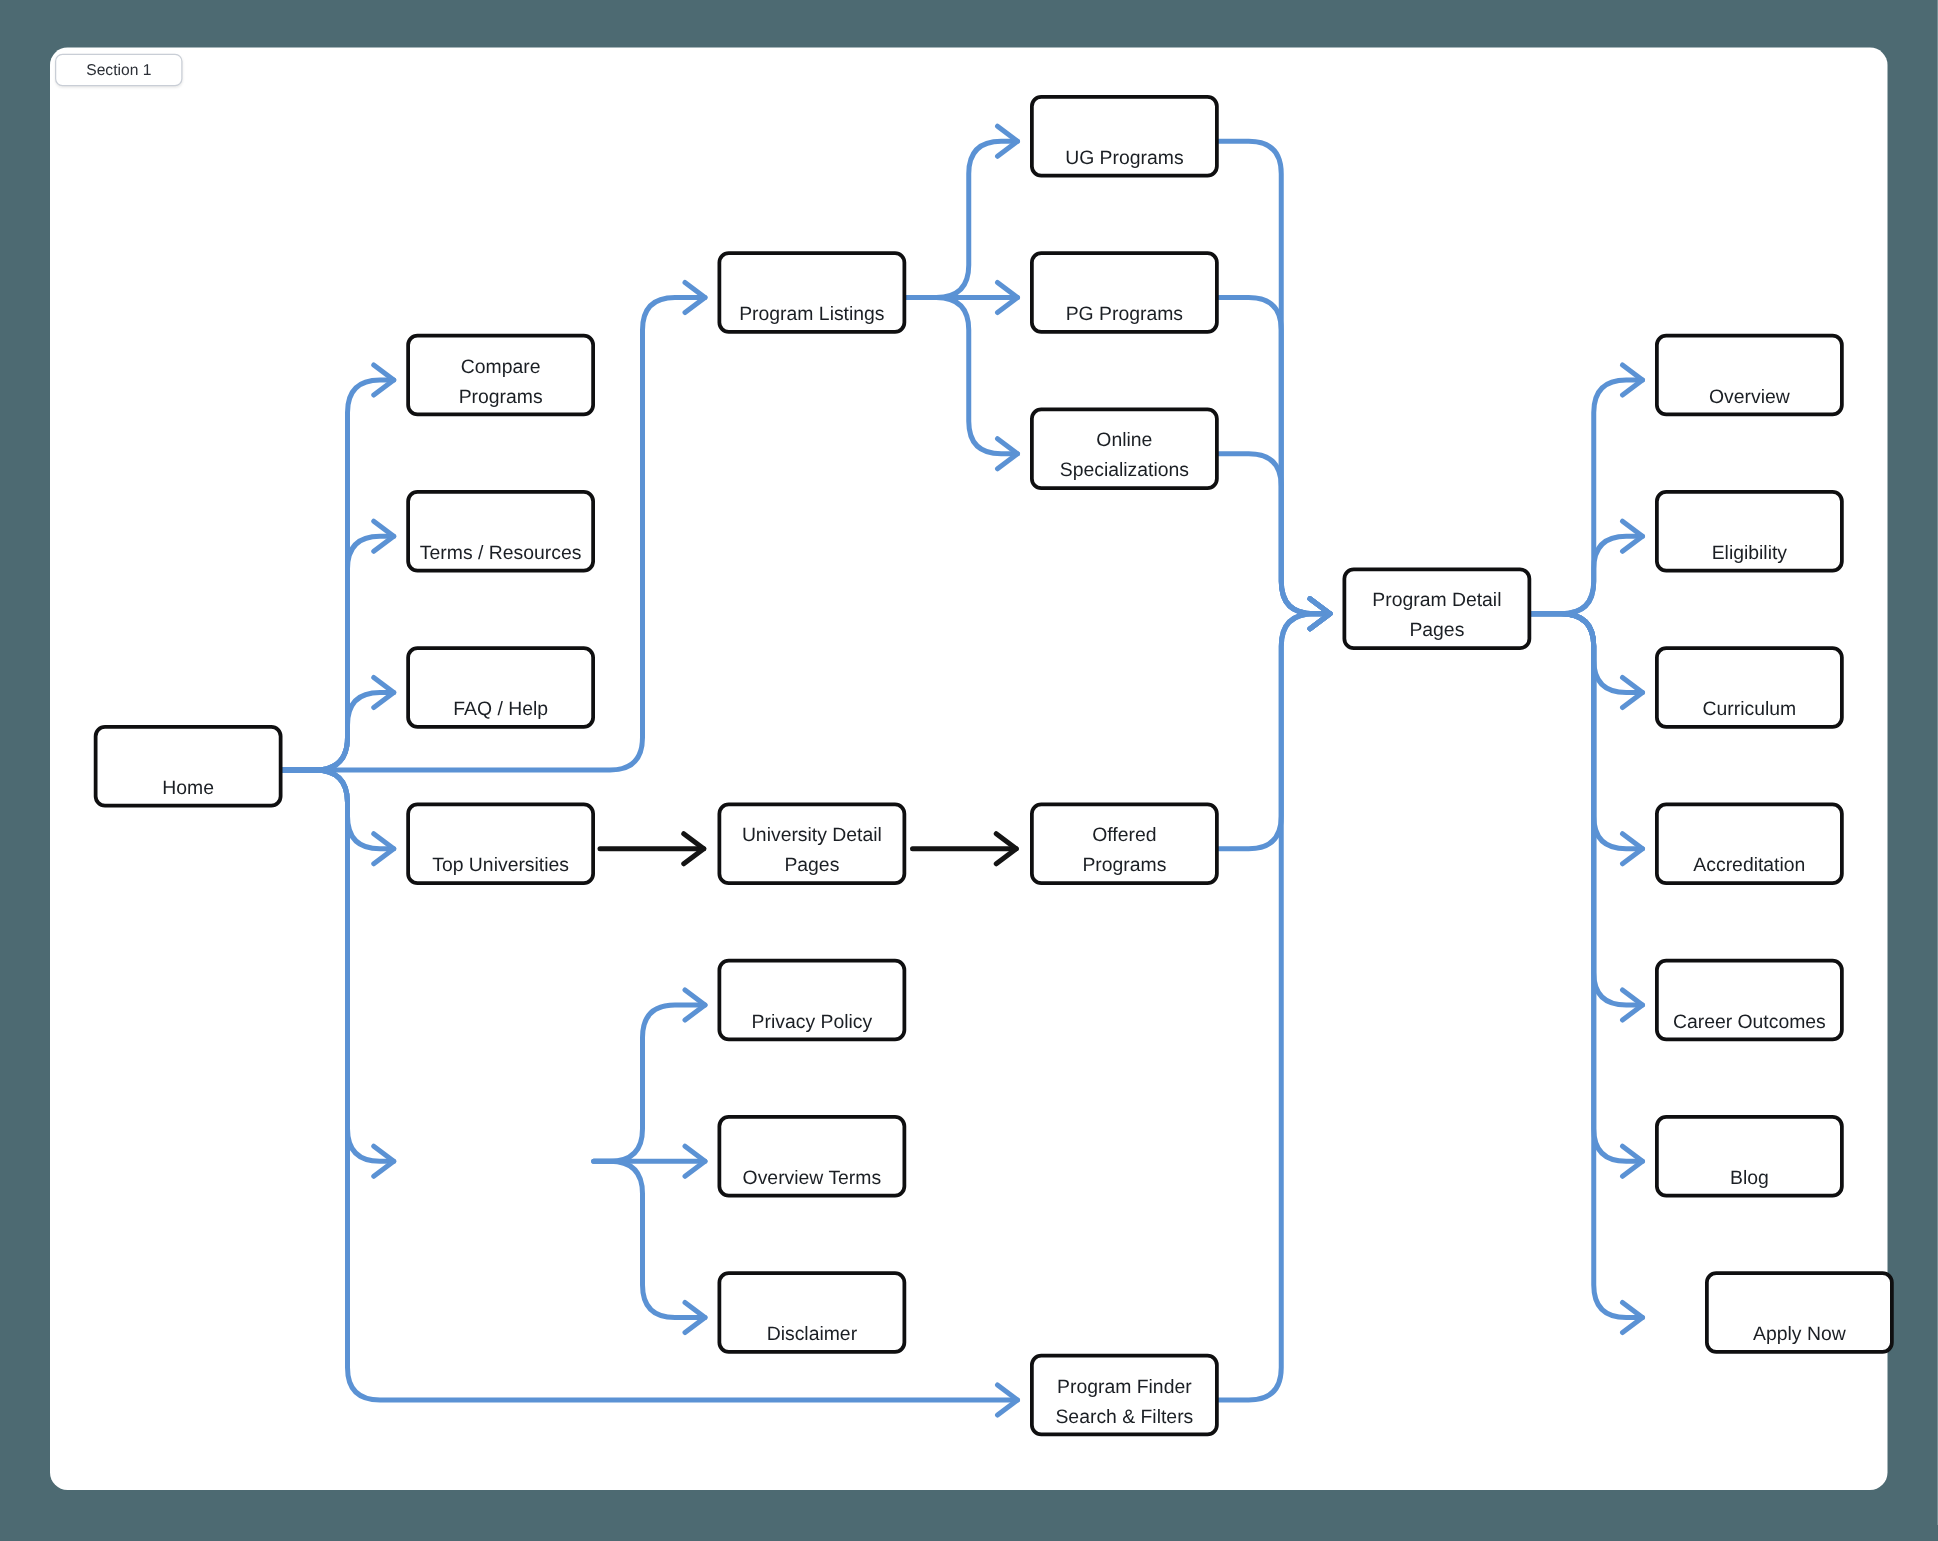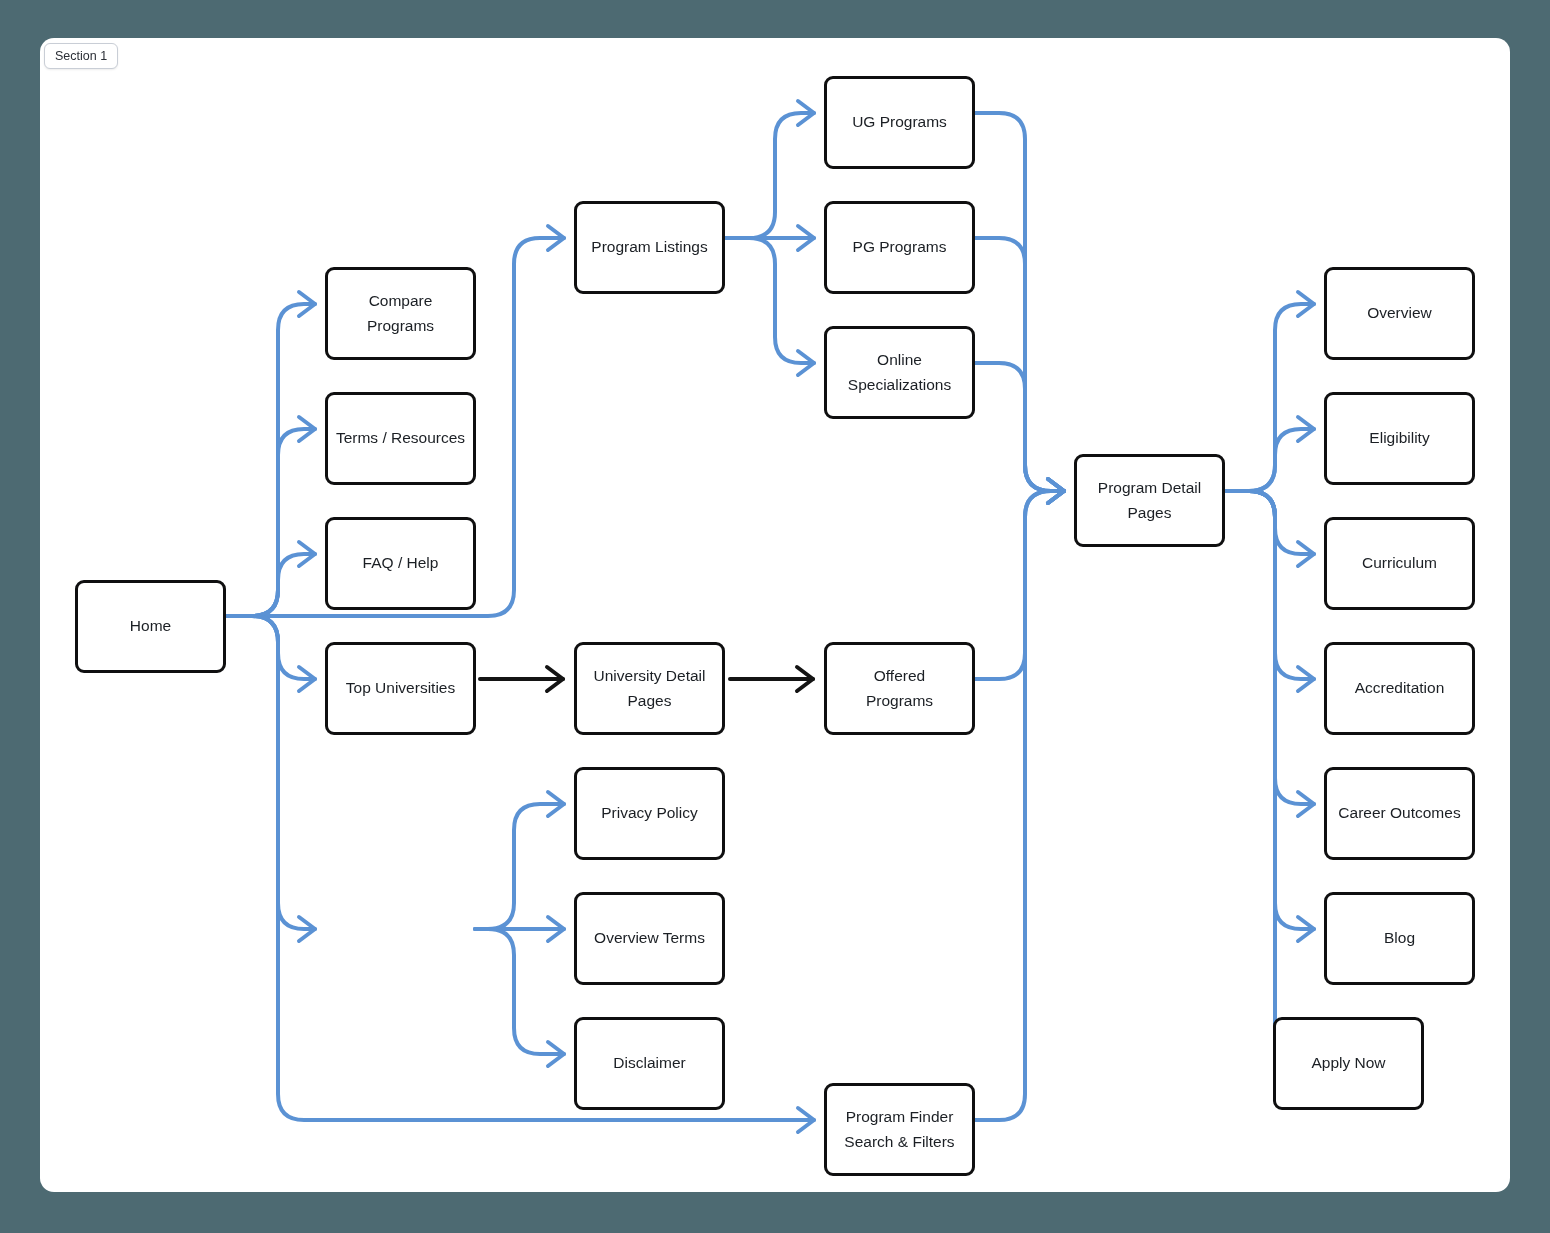--- a/index.html
+++ b/index.html
@@ -18,42 +18,42 @@
     width: 1470px; height: 1154px;
     background: #ffffff;
     border-radius: 14px;
   }
   .section-tab {
     position: absolute;
     left: 44px; top: 43px;
     background: #ffffff;
     border: 1px solid #c9ced6;
     border-radius: 6px;
-    padding: 5px 10px;
+    padding: 5px 24px;
     font-size: 12.5px;
     color: #2b2f36;
     box-shadow: 0 1px 2px rgba(0,0,0,0.08);
     z-index: 5;
   }
   svg.edges {
     position: absolute;
     left: 0; top: 0;
     width: 1550px; height: 1233px;
     z-index: 1;
   }
   .node {
     position: absolute;
     width: 151px;
-    height: 93px;
+    height: 66px;
     box-sizing: border-box;
     background: #ffffff;
     border: 3.5px solid #0f0f10;
     border-radius: 9px;
     display: flex;
-    align-items: center;
+    align-items: flex-end;
     justify-content: center;
     text-align: center;
     z-index: 2;
   }
   .node span {
     font-size: 15.5px;
     line-height: 1.55;
     color: #1b1f24;
     white-space: pre-line;
   }
@@ -182,16 +182,16 @@
   </div>
   <div class="node" style="left:1324px;top:642px">
     <span>Accreditation</span>
   </div>
   <div class="node" style="left:1324px;top:767px">
     <span>Career Outcomes</span>
   </div>
   <div class="node" style="left:1324px;top:892px">
     <span>Blog</span>
   </div>
-  <div class="node" style="left:1273px;top:1017px">
+  <div class="node" style="left:1364px;top:1017px">
     <span>Apply Now</span>
   </div>
 </div>
 
 </body></html>

